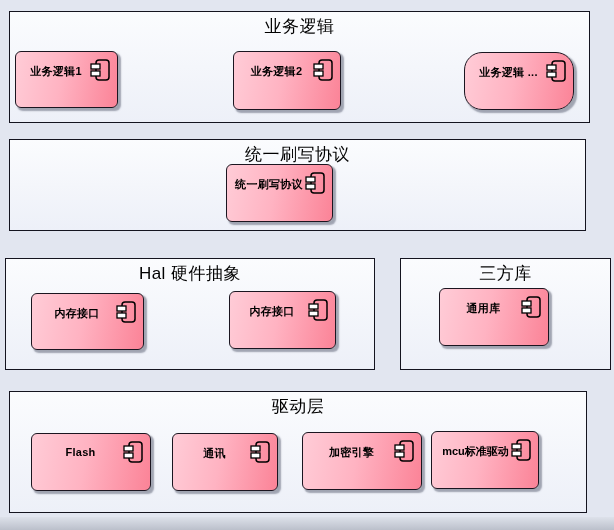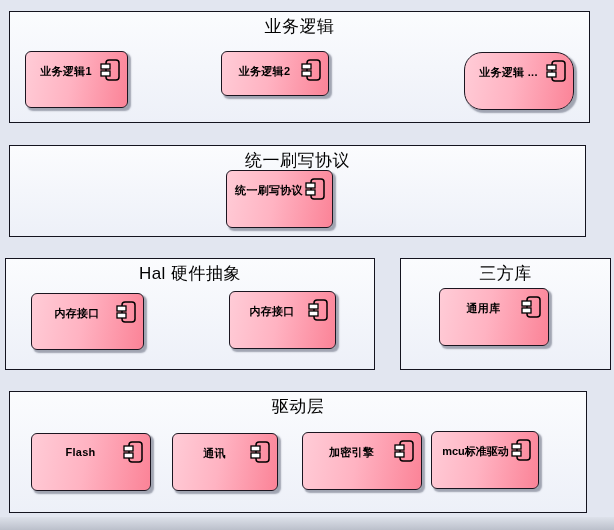--- a/index.html
+++ b/index.html
@@ -45,49 +45,49 @@
   }
 </style>
 </head>
 <body>
 
 <div class="canvas">
 
   <div class="pkg" style="left:9px; top:11px; width:581px; height:112px;">
     <div class="pkg-title">业务逻辑</div>
 
-    <div class="comp" style="left:15px; top:39px; width:103px; height:57px;">
+    <div class="comp" style="left:5px; top:39px; width:103px; height:57px;">
       <div class="comp-label">业务逻辑1</div>
       <svg class="comp-icon" viewBox="0 0 20 22">
         <rect x="6" y="1" width="13" height="20" rx="3" fill="none" stroke="#000" stroke-width="1.5"></rect>
         <rect x="1" y="5" width="9" height="5" fill="#fff" stroke="#000" stroke-width="1.3"></rect>
         <rect x="1" y="12" width="9" height="5" fill="#fff" stroke="#000" stroke-width="1.3"></rect>
       </svg>
     </div>
 
-    <div class="comp" style="left:211px; top:39px; width:108px; height:45px;">
+    <div class="comp" style="left:223px; top:39px; width:108px; height:59px;">
       <div class="comp-label">业务逻辑2</div>
       <svg class="comp-icon" viewBox="0 0 20 22">
         <rect x="6" y="1" width="13" height="20" rx="3" fill="none" stroke="#000" stroke-width="1.5"></rect>
         <rect x="1" y="5" width="9" height="5" fill="#fff" stroke="#000" stroke-width="1.3"></rect>
         <rect x="1" y="12" width="9" height="5" fill="#fff" stroke="#000" stroke-width="1.3"></rect>
       </svg>
     </div>
 
     <div class="comp" style="left:454px; top:40px; width:110px; height:58px;border-radius:18px;">
       <div class="comp-label">业务逻辑 ...</div>
       <svg class="comp-icon" viewBox="0 0 20 22">
         <rect x="6" y="1" width="13" height="20" rx="3" fill="none" stroke="#000" stroke-width="1.5"></rect>
         <rect x="1" y="5" width="9" height="5" fill="#fff" stroke="#000" stroke-width="1.3"></rect>
         <rect x="1" y="12" width="9" height="5" fill="#fff" stroke="#000" stroke-width="1.3"></rect>
       </svg>
     </div>
   </div>
 
-  <div class="pkg" style="left:9px; top:139px; width:577px; height:92px;margin-top:6px;">
+  <div class="pkg" style="left:9px; top:139px; width:577px; height:92px;">
     <div class="pkg-title">统一刷写协议</div>
 
     <div class="comp" style="left:216px; top:24px; width:107px; height:58px;">
       <div class="comp-label">统一刷写协议</div>
       <svg class="comp-icon" viewBox="0 0 20 22">
         <rect x="6" y="1" width="13" height="20" rx="3" fill="none" stroke="#000" stroke-width="1.5"></rect>
         <rect x="1" y="5" width="9" height="5" fill="#fff" stroke="#000" stroke-width="1.3"></rect>
         <rect x="1" y="12" width="9" height="5" fill="#fff" stroke="#000" stroke-width="1.3"></rect>
       </svg>
     </div>

